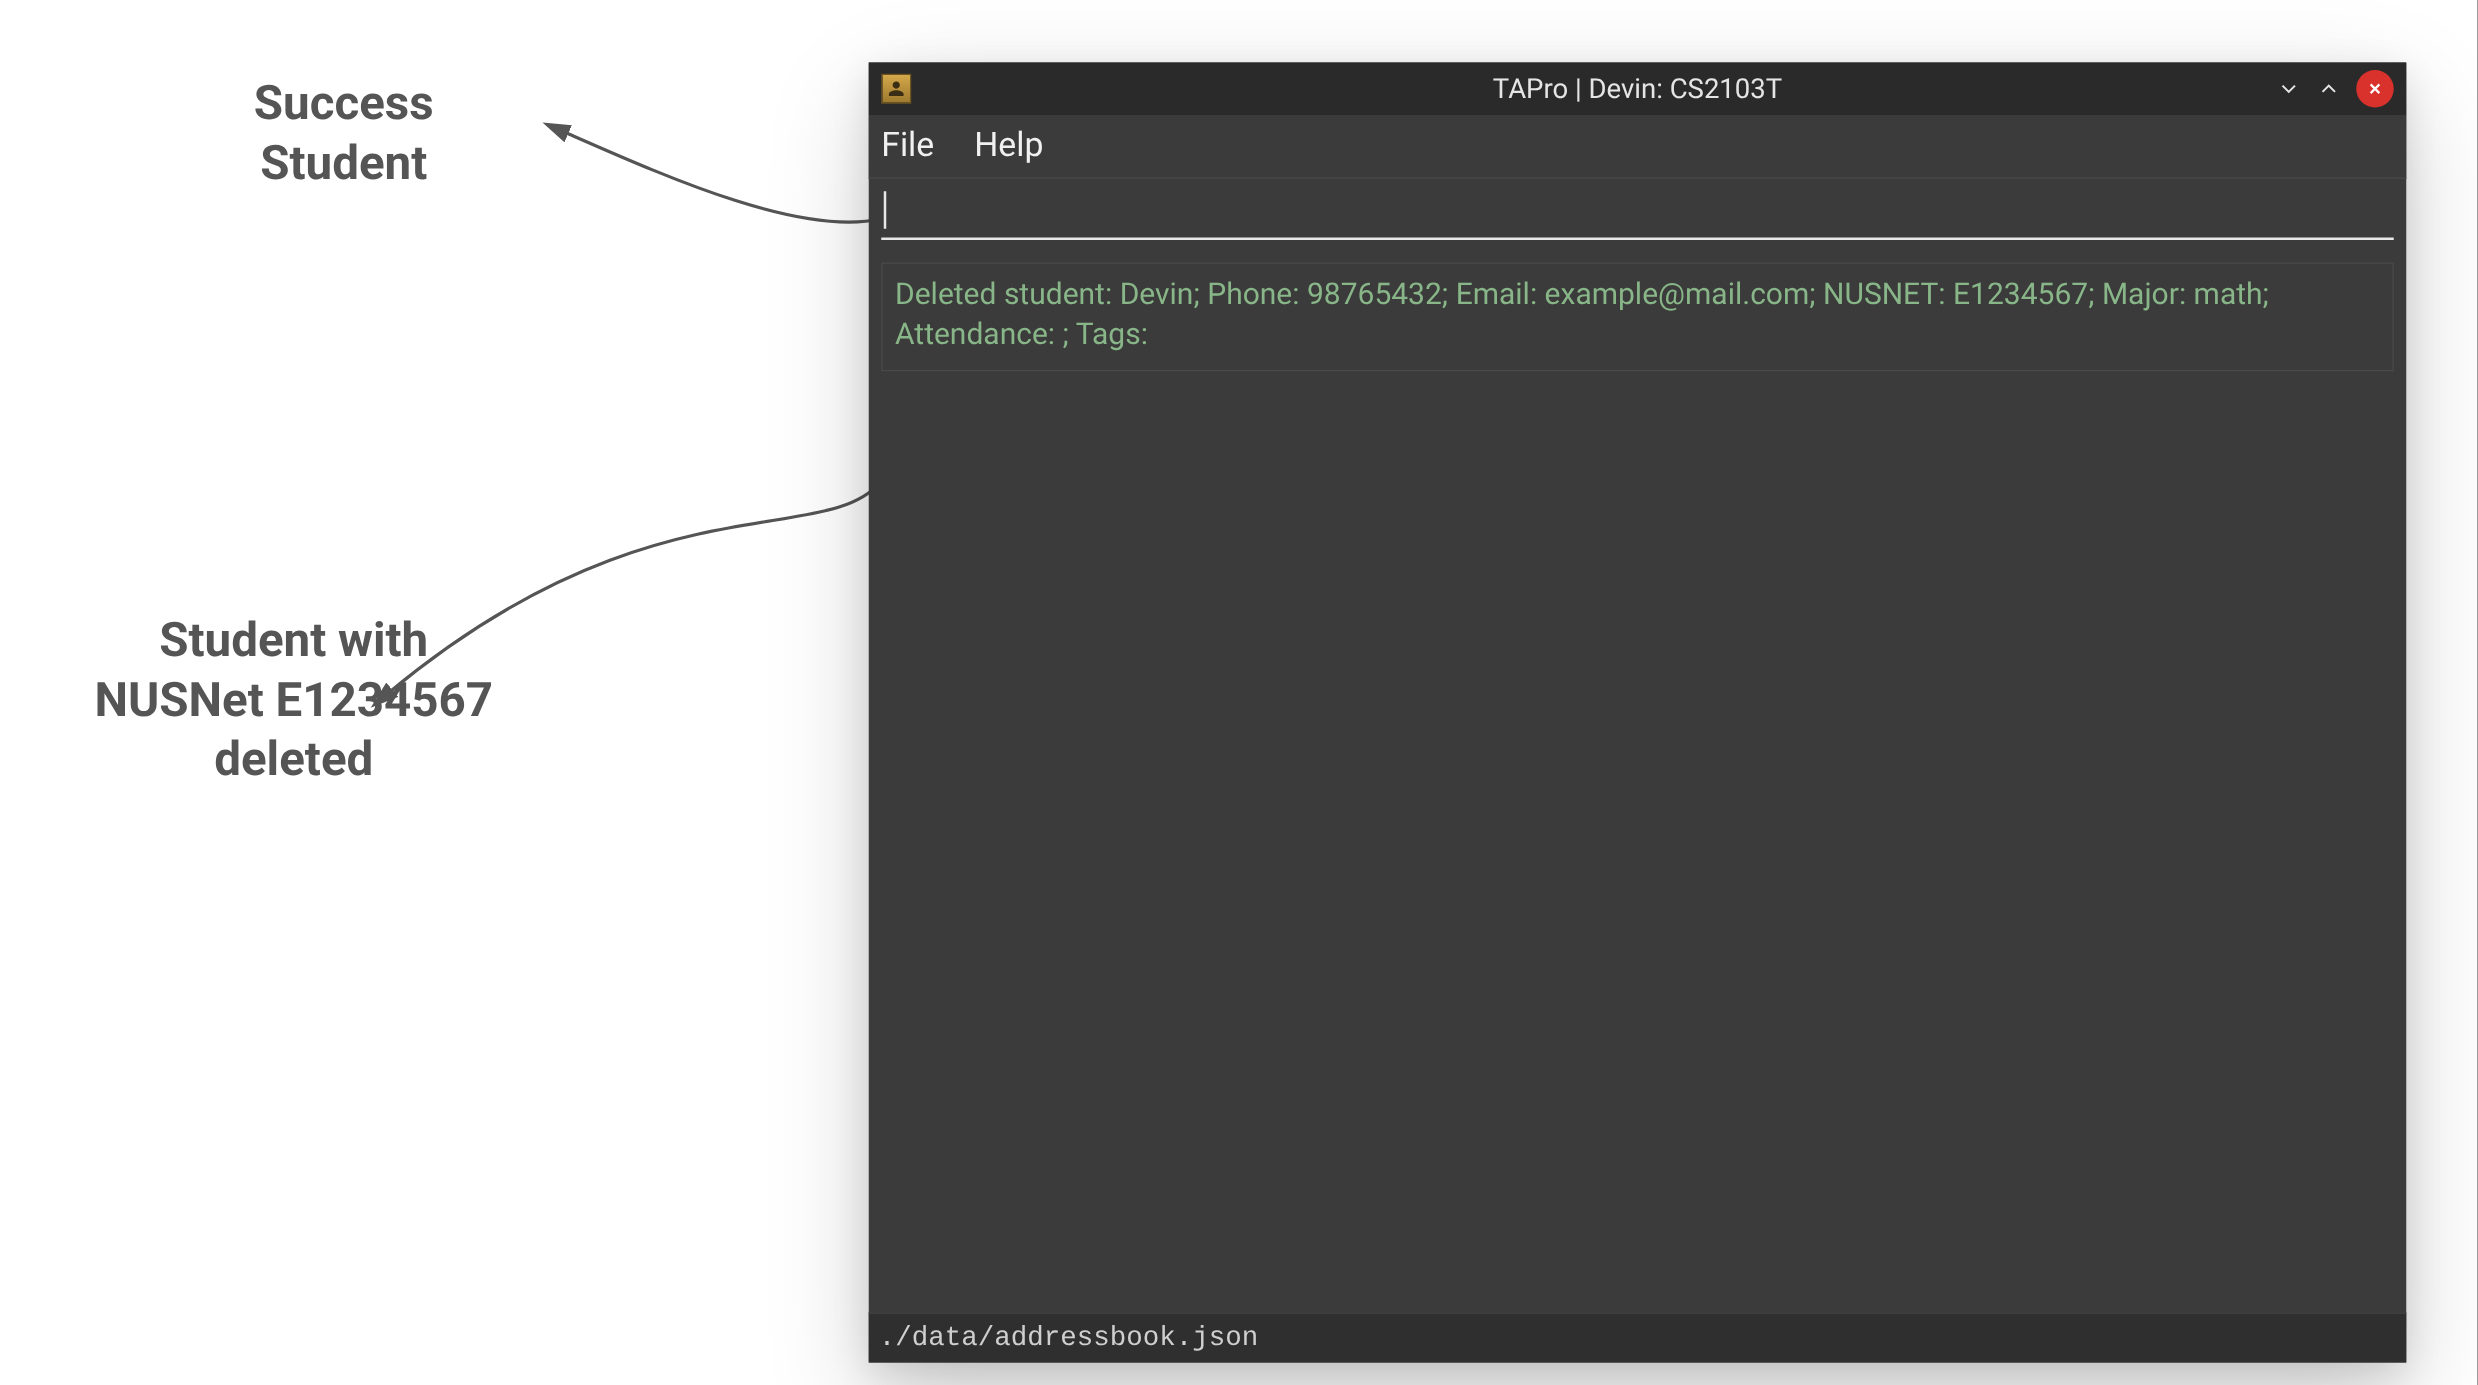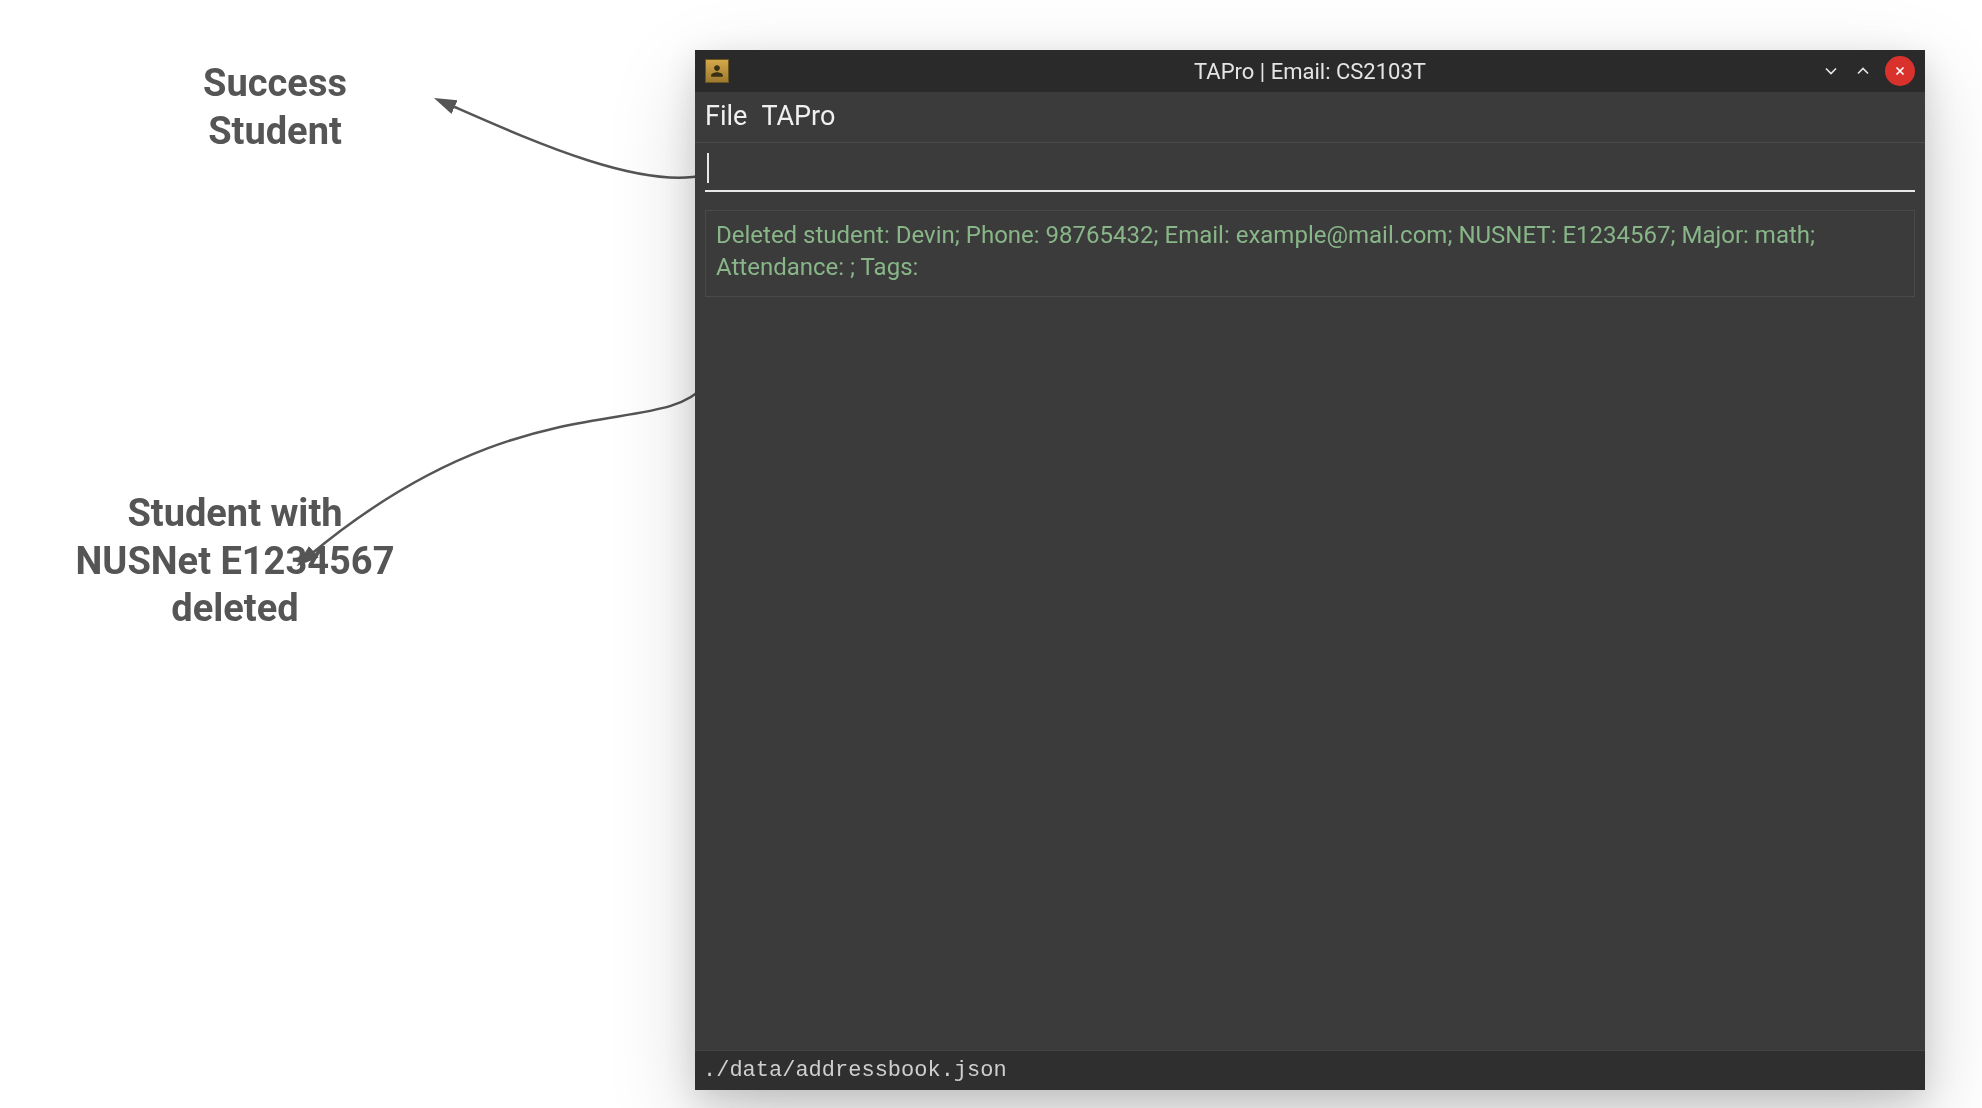--- a/index.html
+++ b/index.html
@@ -75,21 +75,21 @@
       border-radius: 50%;
       background: #d9322d;
       color: #fff;
       display: flex; align-items: center; justify-content: center;
       font-size: 16px;
     }
     .menubar {
       background: #3b3b3b;
       padding: 8px 10px 10px 10px;
       display: flex;
-      gap: 14px;
+      gap: 32px;
       color: #f0f0f0;
       font-size: 27px;
       border-bottom: 1px solid #4a4a4a;
     }
     .menu-item { cursor: pointer; }
     .cmd-area {
       padding: 4px 10px 0 10px;
     }
     .cmd-input {
       width: 100%;
@@ -178,21 +178,21 @@
 <div class="callout-dot" style="left:702px; top:380px;"></div>
 
 <div class="app-window">
 
   <div class="titlebar">
     <div class="app-icon">
       <svg width="14" height="14" viewBox="0 0 24 24" fill="currentColor">
           <path d="M12 12c2.7 0 5-2.3 5-5s-2.3-5-5-5-5 2.3-5 5 2.3 5 5 5zm0 2c-3.3 0-10 1.7-10 5v3h20v-3c0-3.3-6.7-5-10-5z"></path>
         </svg>
     </div>
-    <div class="window-title">TAPro | Email: CS2103T</div>
+    <div class="window-title">TAPro | Devin: CS2103T</div>
     <div class="title-controls">
       <div class="ctrl-icon">
         <svg width="20" height="20" viewBox="0 0 24 24" fill="none" stroke="currentColor" stroke-width="2">
             <path d="M6 9l6 6 6-6"></path>
           </svg>
       </div>
       <div class="ctrl-icon">
         <svg width="20" height="20" viewBox="0 0 24 24" fill="none" stroke="currentColor" stroke-width="2">
             <path d="M6 15l6-6 6 6"></path>
           </svg>
@@ -200,21 +200,21 @@
       <div class="close-btn">
         <svg width="14" height="14" viewBox="0 0 24 24" fill="none" stroke="currentColor" stroke-width="3">
             <path d="M6 6l12 12M6 18L18 6"></path>
           </svg>
       </div>
     </div>
   </div>
 
   <div class="menubar">
     <div class="menu-item">File</div>
-    <div class="menu-item">TAPro</div>
+    <div class="menu-item">Help</div>
   </div>
 
   <div class="cmd-area">
     <div style="position:relative;">
       <input class="cmd-input" type="text" value="" style="">
       <div class="cmd-caret" style="position:absolute; left:0; top:0; pointer-events:none;"></div>
     </div>
   </div>
 
   <div class="result-panel">

